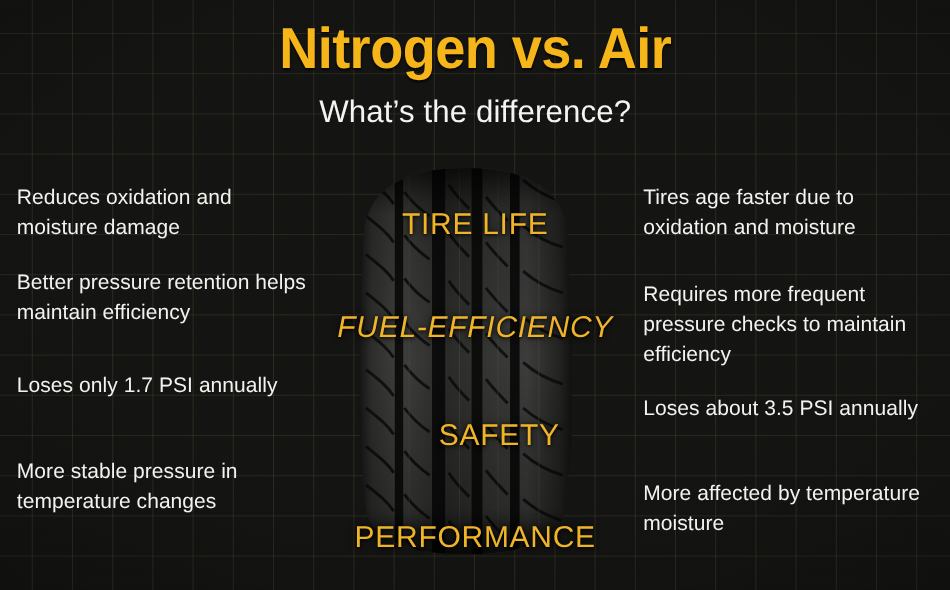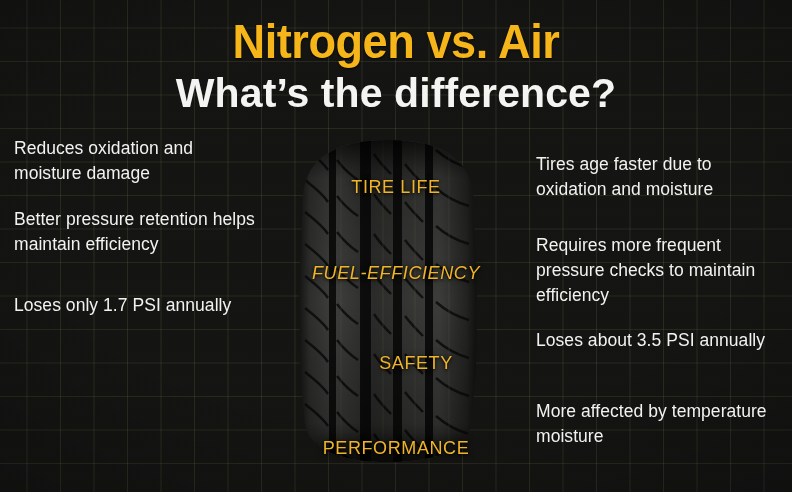--- a/index.html
+++ b/index.html
@@ -60,23 +60,23 @@
     color: #F6B519;
     letter-spacing: -0.5px;
     font-stretch: condensed;
     transform: scaleX(0.94);
     transform-origin: center;
     text-shadow: 0 1px 2px rgba(0,0,0,0.8);
     white-space: nowrap;
   }
   #subtitle {
     margin-top: 4px;
-    font-size: 41px;
+    font-size: 26px;
     line-height: 38px;
-    font-weight: bold;
+    font-weight: normal;
     color: #F4F4F2;
     letter-spacing: 0.1px;
     white-space: nowrap;
   }
 
   
   #tire-wrap {
     position: absolute;
     left: 297px;
     top: 140px;
@@ -86,21 +86,21 @@
   }
   #tire-svg { display: block; }
 
   
   .center-label {
     position: absolute;
     width: 792px;
     left: 0;
     text-align: center;
     color: #F0B429;
-    font-size: 18px;
+    font-size: 25px;
     line-height: 30px;
     font-weight: normal;
     letter-spacing: 0.6px;
     z-index: 5;
     text-shadow: 0 1px 3px rgba(0,0,0,0.85), 0 0 6px rgba(0,0,0,0.6);
     white-space: nowrap;
     pointer-events: none;
   }
   #label-tire-life      { top: 172px; }
   #label-fuel           { top: 258px; font-style: italic; }
@@ -111,21 +111,21 @@
   .col {
     position: absolute;
     z-index: 4;
     color: #F2F2F0;
     font-size: 17.5px;
     line-height: 25px;
     letter-spacing: 0.05px;
   }
   #col-left {
     left: 14px;
-    top: 136px;
+    top: 152px;
     width: 250px;
     text-align: left;
   }
   #col-right {
     right: 16px;
     top: 152px;
     width: 240px;
     text-align: left;
   }
   .benefit {
@@ -258,20 +258,21 @@
 
   <div class="center-label" id="label-tire-life">TIRE LIFE</div>
   <div class="center-label" id="label-fuel">FUEL-EFFICIENCY</div>
   <div class="center-label" id="label-safety">SAFETY</div>
   <div class="center-label" id="label-performance">PERFORMANCE</div>
 
   <div class="col" id="col-left">
     <p class="benefit">Reduces oxidation and moisture damage</p>
     <p class="benefit">Better pressure retention helps maintain efficiency</p>
     <p class="benefit">Loses only 1.7 PSI annually</p>
+    <p class="benefit">More stable pressure in temperature changes</p>
   </div>
 
   <div class="col" id="col-right">
     <p class="benefit">Tires age faster due to oxidation and moisture</p>
     <p class="benefit">Requires more frequent pressure checks to maintain efficiency</p>
     <p class="benefit">Loses about 3.5 PSI annually</p>
     <p class="benefit">More affected by temperature moisture</p>
   </div>
 
 </div>

